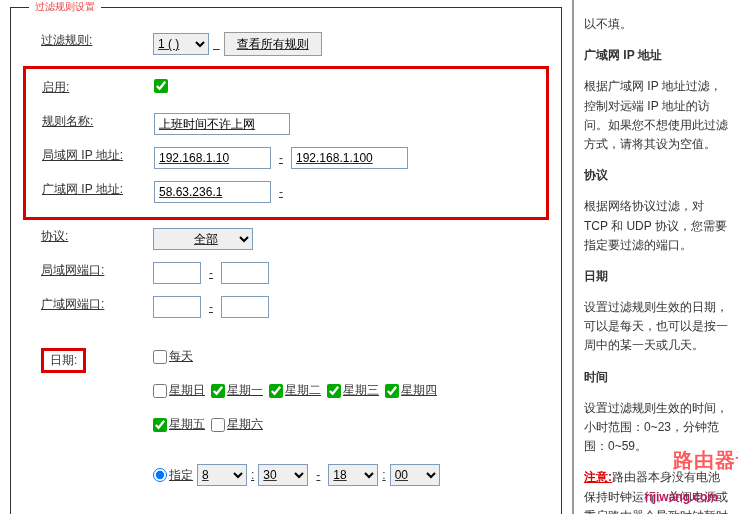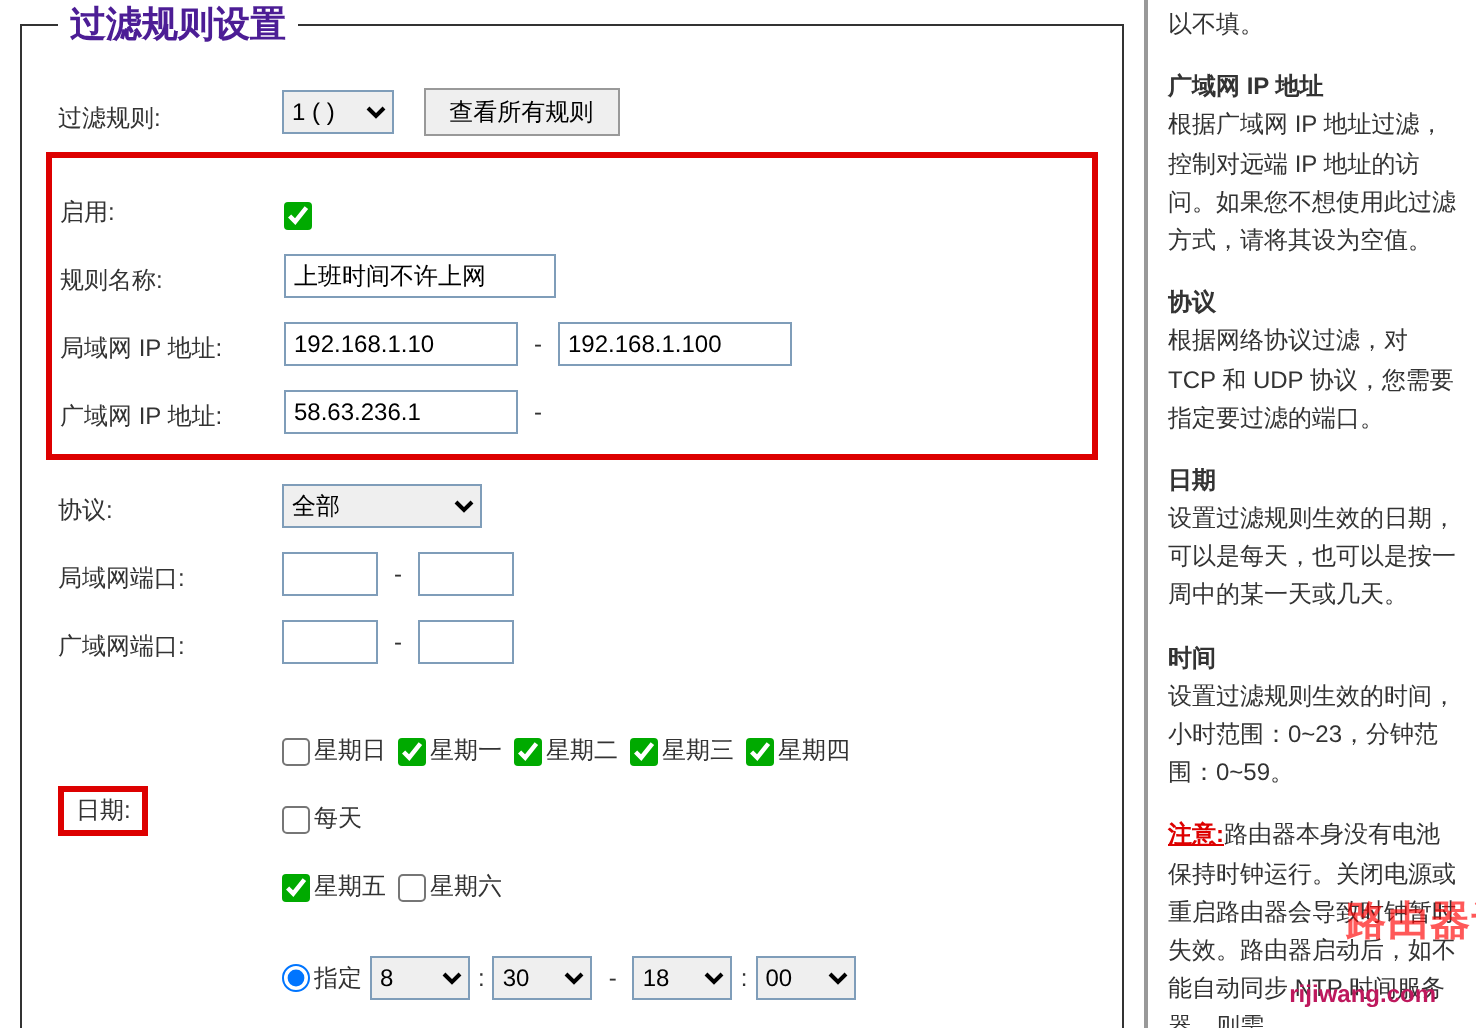--- a/index.html
+++ b/index.html
@@ -1,42 +1,42 @@
 <!DOCTYPE html>
 <html><head>
 <meta charset="utf-8">
 <style>
 * { box-sizing: border-box; margin: 0; padding: 0; }
 body { font-family: "Microsoft YaHei", Arial, sans-serif; font-size: 12px; color: #333; background: #fff; width: 738px; }
 .container { display: flex; }
 .main-panel { width: 572px; padding: 0 10px; }
 .side-panel { width: 165px; border-left: 2px solid #999; padding: 3px 8px 0 10px; line-height: 1.6; }
 fieldset { border: 1px solid #333; padding: 10px 18px 18px 18px; position: relative; }
-legend { color: #4c1d95; font-weight: bold; font-size: 18px; padding: 0 6px; }
-.row { display: flex; align-items: flex-end; margin: 8px 0; min-height: 26px; }
+legend { color: #ef4444; font-weight: normal; font-size: 10px; padding: 0 6px; }
+.row { display: flex; align-items: flex-start; margin: 8px 12px; min-height: 26px; text-decoration: underline; }
 .label-col { width: 112px; }
 .field-col { display: flex; align-items: center; gap: 4px; }
 .highlight-box { border: 3px solid #d00; padding: 2px 4px; margin: 4px -6px; }
 .highlight-inline { border: 3px solid #d00; padding: 1px 6px; display: inline-block; }
 select { height: 22px; font-size: 12px; border: 1px solid #7f9db9; }
 select.rule-sel { width: 56px; }
-select.proto-sel { width: 100px; }
+select.proto-sel { width: 100px; padding-left: 36px; }
 select.time-sel { width: 50px; }
 button { height: 24px; padding: 0 12px; font-size: 12px; background: #efefef; border: 1px solid #999; cursor: pointer; }
 input[type=text] { height: 22px; border: 1px solid #7f9db9; padding: 0 4px; font-size: 12px; }
 .txt-s { width: 48px; }
 .txt-m { width: 117px; }
 .txt-l { width: 136px; }
 .sep { margin: 0 4px; }
 .chk-row { display: flex; flex-wrap: wrap; gap: 2px 6px; align-items: center; }
 .chk-item { display: flex; align-items: center; gap: 2px; }
 input[type=checkbox], input[type=radio] { width: 14px; height: 14px; }
 .chk-green { accent-color: #0a0; }
 .side-h { font-weight: bold; margin-top: 12px; }
-.side-p { margin-top: 0; }
+.side-p { margin-top: 12px; }
 .note-label { color: #d00; font-weight: bold; text-decoration: underline; }
 .watermark { position: absolute; right: -40px; bottom: 40px; font-size: 20px; font-weight: bold; color: rgba(255,0,0,0.65); font-family: KaiTi, STKaiti, serif; letter-spacing: 1px; }
 .brand { position: absolute; right: 20px; bottom: 10px; font-size: 12px; font-weight: bold; color: #be185d; }
 </style>
 </head>
 <body>
 
 <div class="container">
 <div class="main-panel">
 <fieldset>
@@ -102,20 +102,29 @@
   <div class="field-col">
     <input type="text" class="txt-s" style="">
     <span class="sep">-</span>
     <input type="text" class="txt-s" style="">
   </div>
 </div>
 
 <div style="height:10px"></div>
 
 <div class="row">
+  <div class="label-col"><span class="highlight-inline">日期:</span></div>
+  <div class="field-col chk-row">
+    <label class="chk-item">
+              <input type="checkbox" style=""> 
+              <span>每天</span>
+            </label>
+  </div>
+</div>
+<div class="row">
   <div class="label-col"></div>
   <div class="field-col chk-row">
     <label class="chk-item">
               <input type="checkbox" style=""> 
               <span>星期日</span>
             </label>
     <label class="chk-item">
               <input type="checkbox" checked="" class="chk-green" style=""> 
               <span>星期一</span>
             </label>
@@ -123,29 +132,20 @@
               <input type="checkbox" checked="" class="chk-green" style=""> 
               <span>星期二</span>
             </label>
     <label class="chk-item">
               <input type="checkbox" checked="" class="chk-green" style=""> 
               <span>星期三</span>
             </label>
     <label class="chk-item">
               <input type="checkbox" checked="" class="chk-green" style=""> 
               <span>星期四</span>
-            </label>
-  </div>
-</div>
-<div class="row">
-  <div class="label-col"><span class="highlight-inline">日期:</span></div>
-  <div class="field-col chk-row">
-    <label class="chk-item">
-              <input type="checkbox" style=""> 
-              <span>每天</span>
             </label>
   </div>
 </div>
 <div class="row">
   <div class="label-col"></div>
   <div class="field-col chk-row">
     <label class="chk-item">
               <input type="checkbox" checked="" class="chk-green" style=""> 
               <span>星期五</span>
             </label>

